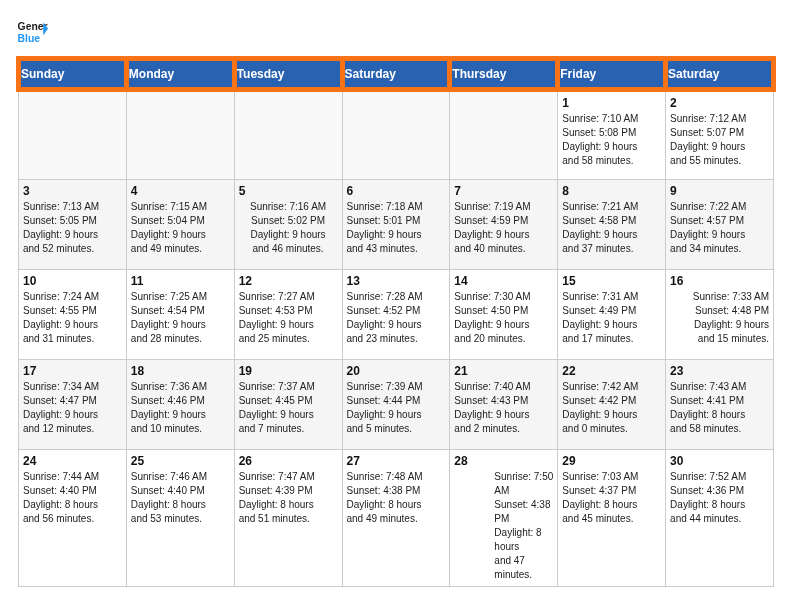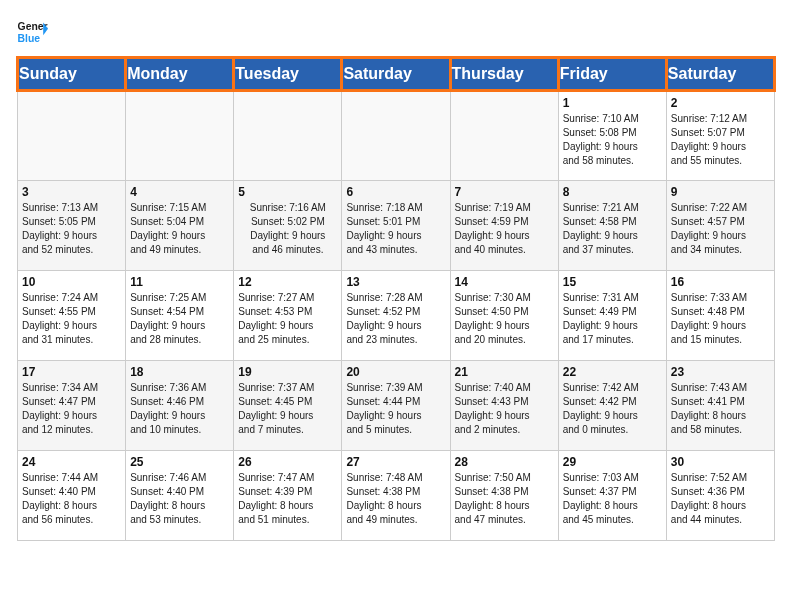--- a/index.html
+++ b/index.html
@@ -38,22 +38,22 @@
     .calendar {
       width: 100%;
       border-collapse: collapse;
       font-size: 11px;
     }
     .calendar th {
       background: #2962b0;
       color: #fff;
       padding: 6px 0;
       text-align: left;
-      font-size: 16px;
-      border: 3px solid #f97316;
+      font-size: 12px;
+      border: 5px solid #f97316;
     }
     .calendar td {
       border: 1px solid #ccc;
       vertical-align: top;
       padding: 4px;
       height: 90px;
       width: 108px;
       background: #fff;
     }
     .calendar td.empty {
@@ -213,21 +213,21 @@
         </td>
         <td>
           <div class="day-num">15</div>
           <div class="day-info" style="white-space: pre-line;">Sunrise: 7:31 AM
 Sunset: 4:49 PM
 Daylight: 9 hours
 and 17 minutes.</div>
         </td>
         <td>
           <div class="day-num">16</div>
-          <div class="day-info" style="white-space: pre-line;">Sunrise: 7:33 AM
+          <div class="day-info" style="white-space: pre-line; text-align: right;">Sunrise: 7:33 AM
 Sunset: 4:48 PM
 Daylight: 9 hours
 and 15 minutes.</div>
         </td>
       </tr>
       <tr>
         <td>
           <div class="day-num">17</div>
           <div class="day-info" style="white-space: pre-line;">Sunrise: 7:34 AM
 Sunset: 4:47 PM
@@ -301,21 +301,21 @@
         </td>
         <td>
           <div class="day-num">27</div>
           <div class="day-info" style="white-space: pre-line;">Sunrise: 7:48 AM
 Sunset: 4:38 PM
 Daylight: 8 hours
 and 49 minutes.</div>
         </td>
         <td>
           <div class="day-num">28</div>
-          <div class="day-info" style="white-space: pre-line;">Sunrise: 7:50 AM
+          <div class="day-info" style="white-space: pre-line; margin-left: 40px;">Sunrise: 7:50 AM
 Sunset: 4:38 PM
 Daylight: 8 hours
 and 47 minutes.</div>
         </td>
         <td>
           <div class="day-num">29</div>
           <div class="day-info" style="white-space: pre-line;">Sunrise: 7:03 AM
 Sunset: 4:37 PM
 Daylight: 8 hours
 and 45 minutes.</div>

